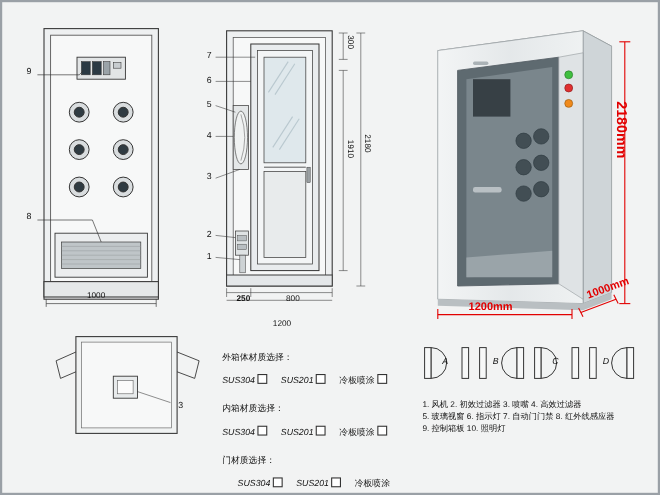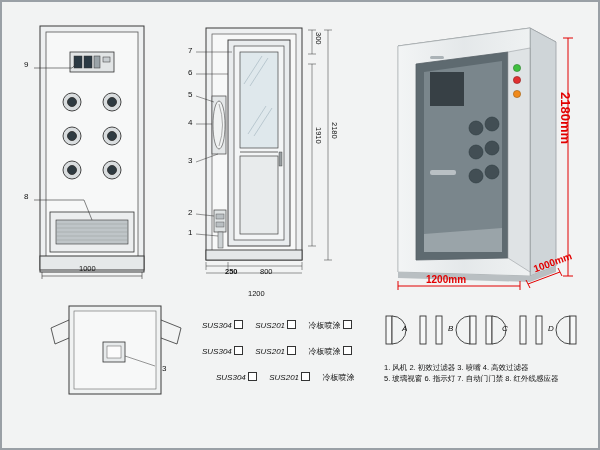--- a/index.html
+++ b/index.html
@@ -153,21 +153,21 @@
   <span class="abs num" style="left:186px;top:66px;">6</span>
   <span class="abs num" style="left:186px;top:88px;">5</span>
   <span class="abs num" style="left:186px;top:116px;">4</span>
   <span class="abs num" style="left:186px;top:154px;">3</span>
   <span class="abs num" style="left:186px;top:206px;">2</span>
   <span class="abs num" style="left:186px;top:226px;">1</span>
 
   <span class="abs dimtxt" style="left:312px;top:30px;writing-mode:vertical-rl;">300</span>
   <span class="abs dimtxt" style="left:312px;top:125px;writing-mode:vertical-rl;">1910</span>
   <span class="abs dimtxt" style="left:328px;top:120px;writing-mode:vertical-rl;">2180</span>
-  <span class="abs dimtxt" style="left:223px;top:265px;font-weight:bold;">250</span>
+  <span class="abs dimtxt" style="left:213px;top:265px;font-weight:bold;">250</span>
   <span class="abs dimtxt" style="left:258px;top:265px;text-align:right;">800</span>
   <span class="abs dimtxt" style="left:246px;top:287px;">1200</span>
 
   <div class="abs" style="left:45px;top:296px;width:145px;height:110px;">
     <svg width="145" height="110" viewBox="0 0 145 110">
       <rect x="22" y="8" width="92" height="88" fill="#f0f2f2" stroke="#3a3a3a" stroke-width="1"></rect>
       <rect x="27" y="13" width="82" height="78" fill="#f7f8f8" stroke="#666" stroke-width="0.6"></rect>
 
       <rect x="56" y="44" width="22" height="20" fill="#e7eaeb" stroke="#333" stroke-width="0.8"></rect>
       <rect x="60" y="48" width="14" height="12" fill="#fbfbfb" stroke="#555" stroke-width="0.5"></rect>
@@ -180,32 +180,41 @@
       <line x1="134" y1="30" x2="130" y2="46" stroke="#333" stroke-width="0.8"></line>
       <line x1="130" y1="46" x2="114" y2="40" stroke="#333" stroke-width="0.8"></line>
 
       <line x1="78" y1="58" x2="108" y2="68" stroke="#333" stroke-width="0.5"></line>
     </svg>
   </div>
   <span class="abs num" style="left:160px;top:362px;">3</span>
 
   <div class="abs" style="left:200px;top:312px;width:160px;">
 
+    <div style="margin-bottom:3px;">
+      <span class="txt">外箱体材质选择：</span>
+    </div>
     <div style="margin-bottom:8px;">
       <span class="txt-it cell">SUS304</span><span class="chk"></span>
       <span class="txt-it cell" style="margin-left:8px;">SUS201</span><span class="chk"></span>
       <span class="txt cell" style="margin-left:8px;">冷板喷涂</span><span class="chk"></span>
     </div>
 
+    <div style="margin-bottom:3px;">
+      <span class="txt">内箱材质选择：</span>
+    </div>
     <div style="margin-bottom:8px;">
       <span class="txt-it cell">SUS304</span><span class="chk"></span>
       <span class="txt-it cell" style="margin-left:8px;">SUS201</span><span class="chk"></span>
       <span class="txt cell" style="margin-left:8px;">冷板喷涂</span><span class="chk"></span>
     </div>
 
+    <div style="margin-bottom:3px;">
+      <span class="txt">门材质选择：</span>
+    </div>
     <div style="margin-left:14px;">
       <span class="txt-it cell">SUS304</span><span class="chk"></span>
       <span class="txt-it cell" style="margin-left:8px;">SUS201</span><span class="chk"></span>
       <span class="txt cell" style="margin-left:8px;">冷板喷涂</span>
     </div>
   </div>
 
   <div class="abs" style="left:378px;top:18px;width:200px;height:270px;">
     <svg width="200" height="270" viewBox="0 0 200 270">
 
@@ -305,15 +314,16 @@
     </svg>
   </div>
   <span class="abs txt-it" style="left:400px;top:322px;">A</span>
   <span class="abs txt-it" style="left:446px;top:322px;">B</span>
   <span class="abs txt-it" style="left:500px;top:322px;">C</span>
   <span class="abs txt-it" style="left:546px;top:322px;">D</span>
 
   <div class="abs legendbox" style="left:382px;top:360px;width:200px;">
     <div>1. 风机    2. 初效过滤器    3. 喷嘴    4. 高效过滤器</div>
     <div>5. 玻璃视窗    6. 指示灯    7. 自动门门禁    8. 红外线感应器</div>
+    <div>9. 控制箱板    10. 照明灯</div>
   </div>
 
 </div>
 
 </body></html>

